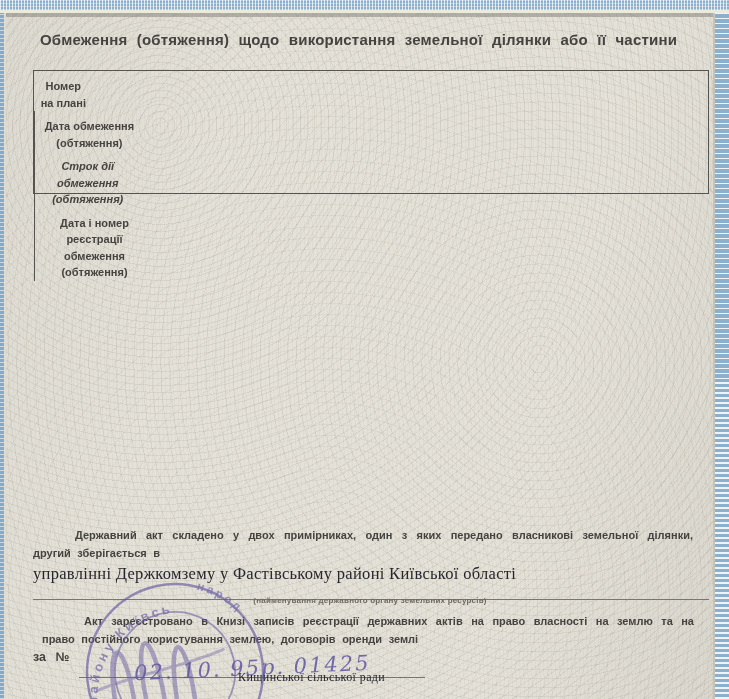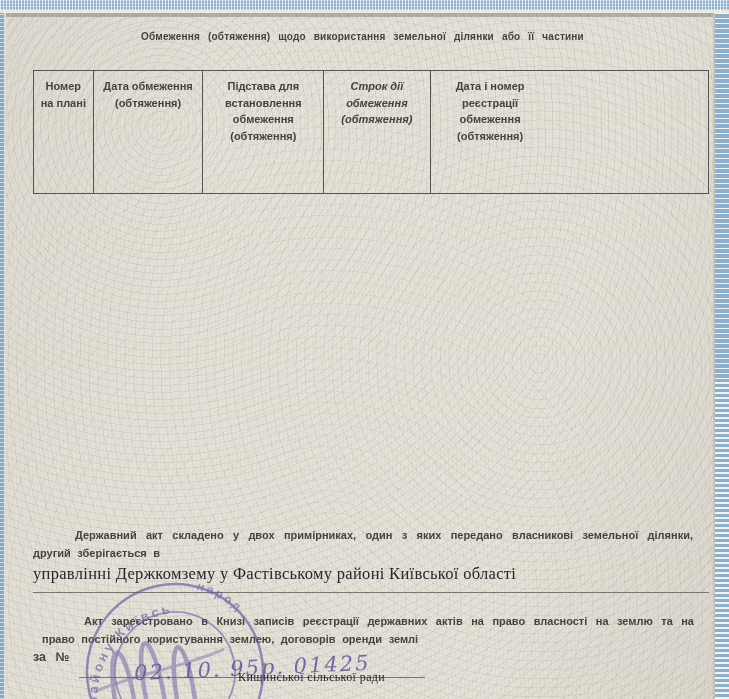--- a/index.html
+++ b/index.html
@@ -41,46 +41,46 @@
     border-right:2px solid #dedbd1;
   }
   .band-right{
     position:absolute;right:0;top:13px;bottom:0;width:16px;
     background-color:var(--border-blue);
     background-image:repeating-linear-gradient(0deg, rgba(255,255,255,.85) 0 1.5px, rgba(0,0,0,0) 1.5px 5px);
     border-left:2px solid #c5c2b8;
   }
   .title{
     position:absolute;top:31px;left:40px;right:44px;
-    text-align:center;font-weight:bold;font-size:10px;letter-spacing:.2px;word-spacing:5px;
+    text-align:left;font-weight:bold;font-size:15px;letter-spacing:.2px;word-spacing:5px;
     color:var(--ink);
   }
   
   .rtable{
     position:absolute;left:33px;top:70px;width:676px;height:124px;
-    display:flex;border:1.5px solid #56544e;
+    display:flex;border:1.5px solid #56544e;flex-direction:column;
   }
   .rtable .cell{
     padding:7px 5px 0 5px;
     font-weight:bold;font-size:11px;line-height:1.5;text-align:center;
     color:var(--ink);border-left:1.5px solid #56544e;
   }
   .rtable .cell:first-child{border-left:none;}
   .c1{width:8.7%;} .c2{width:23.5%;} .c3{width:16.3%;} .c4{width:17.9%;} .c5{width:15.8%;font-style:italic;} .c6{width:17.8%;}
   .para{
     position:absolute;left:33px;color:var(--ink);
     font-weight:bold;font-size:11px;line-height:1.62;word-spacing:3.5px;
     text-align:justify;text-indent:42px;
   }
   .p1{top:527px;width:660px;}
   .p2{top:613px;width:652px;margin-left:9px;}
   .office-line{
     position:absolute;left:33px;top:564px;width:676px;
     font-family:"Liberation Serif",serif;font-size:16.5px;color:var(--serif-ink);
-    border-bottom:1.5px solid var(--line-gray);padding-bottom:8px;letter-spacing:.3px;
+    border-bottom:1.5px solid var(--line-gray);padding-bottom:15px;letter-spacing:.3px;
   }
   .office-caption{
     position:absolute;left:200px;top:596px;width:340px;text-align:center;
     font-size:8px;font-weight:bold;color:#6d695f;letter-spacing:.2px;
   }
   .reg-row{
     position:absolute;left:33px;top:650px;width:392px;display:flex;align-items:flex-start;
   }
   .reg-label{font-weight:bold;font-size:12.5px;color:var(--ink);word-spacing:6px;padding-bottom:2px;}
   .reg-line{
@@ -112,28 +112,28 @@
 
   <div class="band-top"></div>
   <div class="band-left"></div>
   <div class="band-right"></div>
 
   <div class="title">Обмеження (обтяження) щодо використання земельної ділянки або її частини</div>
 
   <div class="rtable">
     <div class="cell c1">Номер на плані</div>
     <div class="cell c3">Дата обмеження (обтяження)</div>
-    <div class="cell c4">Підстава для встановлення обмеження (обтяження)</div>
     <div class="cell c5">Строк дії обмеження (обтяження)</div>
     <div class="cell c6">Дата і номер реєстрації обмеження (обтяження)</div>
   </div>
 
   <p class="para p1">Державний акт складено у двох примірниках, один з яких передано власникові земельної ділянки, другий зберігається в</p>
 
   <div class="office-line">управлінні Держкомзему у Фастівському районі Київської області</div>
+  <div class="office-caption">(найменування державного органу земельних ресурсів)</div>
 
   <p class="para p2">Акт зареєстровано в Книзі записів реєстрації державних актів на право власності на землю та на право постійного користування землею, договорів оренди землі</p>
 
   <div class="reg-row">
     <span class="reg-label">за №</span>
     <span class="reg-line">
       <span class="handwritten">02. 10. 95р.  01425</span>
     </span>
   </div>
 

